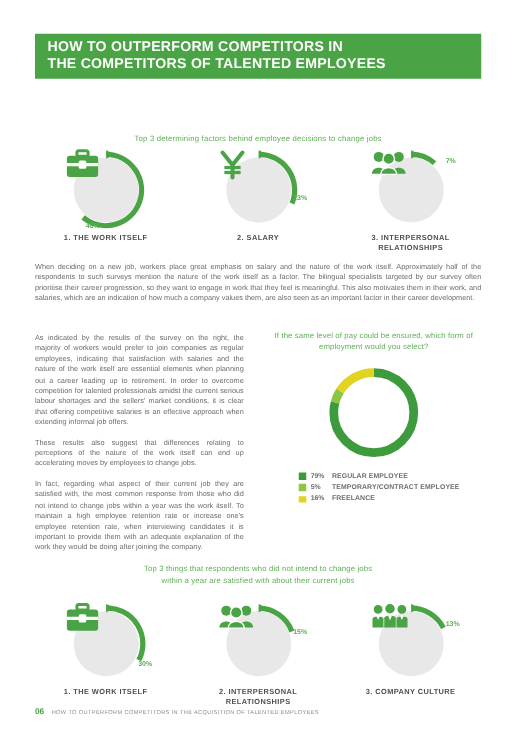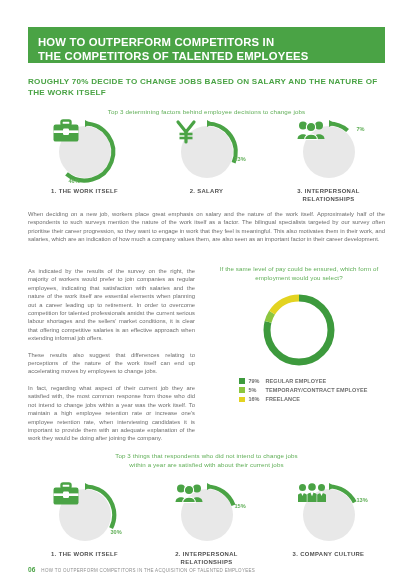--- a/index.html
+++ b/index.html
@@ -26,21 +26,21 @@
   
   .banner {
     position: absolute;
     left: 28px;
     top: 27px;
     width: 357px;
     height: 36px;
     background: #4aa345;
     display: flex;
     flex-direction: column;
-    justify-content: flex-end;
+    justify-content: center;
     padding-left: 10px;
     box-sizing: border-box;
   }
   .banner-line {
     color: #ffffff;
     font-size: 11.3px;
     font-weight: bold;
     letter-spacing: 0.2px;
     line-height: 13.4px;
     white-space: nowrap;
@@ -242,21 +242,20 @@
 </head>
 <body>
 
 <div class="page">
 
   <div class="banner">
     <div class="banner-line">HOW TO OUTPERFORM COMPETITORS IN</div>
     <div class="banner-line">THE COMPETITORS OF TALENTED EMPLOYEES</div>
   </div>
 
-  <div class="section-head">ROUGHLY 70% DECIDE TO CHANGE JOBS BASED ON SALARY AND THE NATURE OF THE WORK ITSELF</div>
 
   <div class="caption-top">Top 3 determining factors behind employee decisions to change jobs</div>
 
   <div class="circle-row top">
 
     <div class="stat">
       <div class="ring-wrap">
         <div class="ring-disc"></div>
         <svg width="64" height="64" viewBox="0 0 64 64">
           <path d="M 32 3.5 A 28.5 28.5 0 1 1 13.5 53.9" fill="none" stroke="#4aa345" stroke-width="4.2" stroke-linecap="butt"></path>

